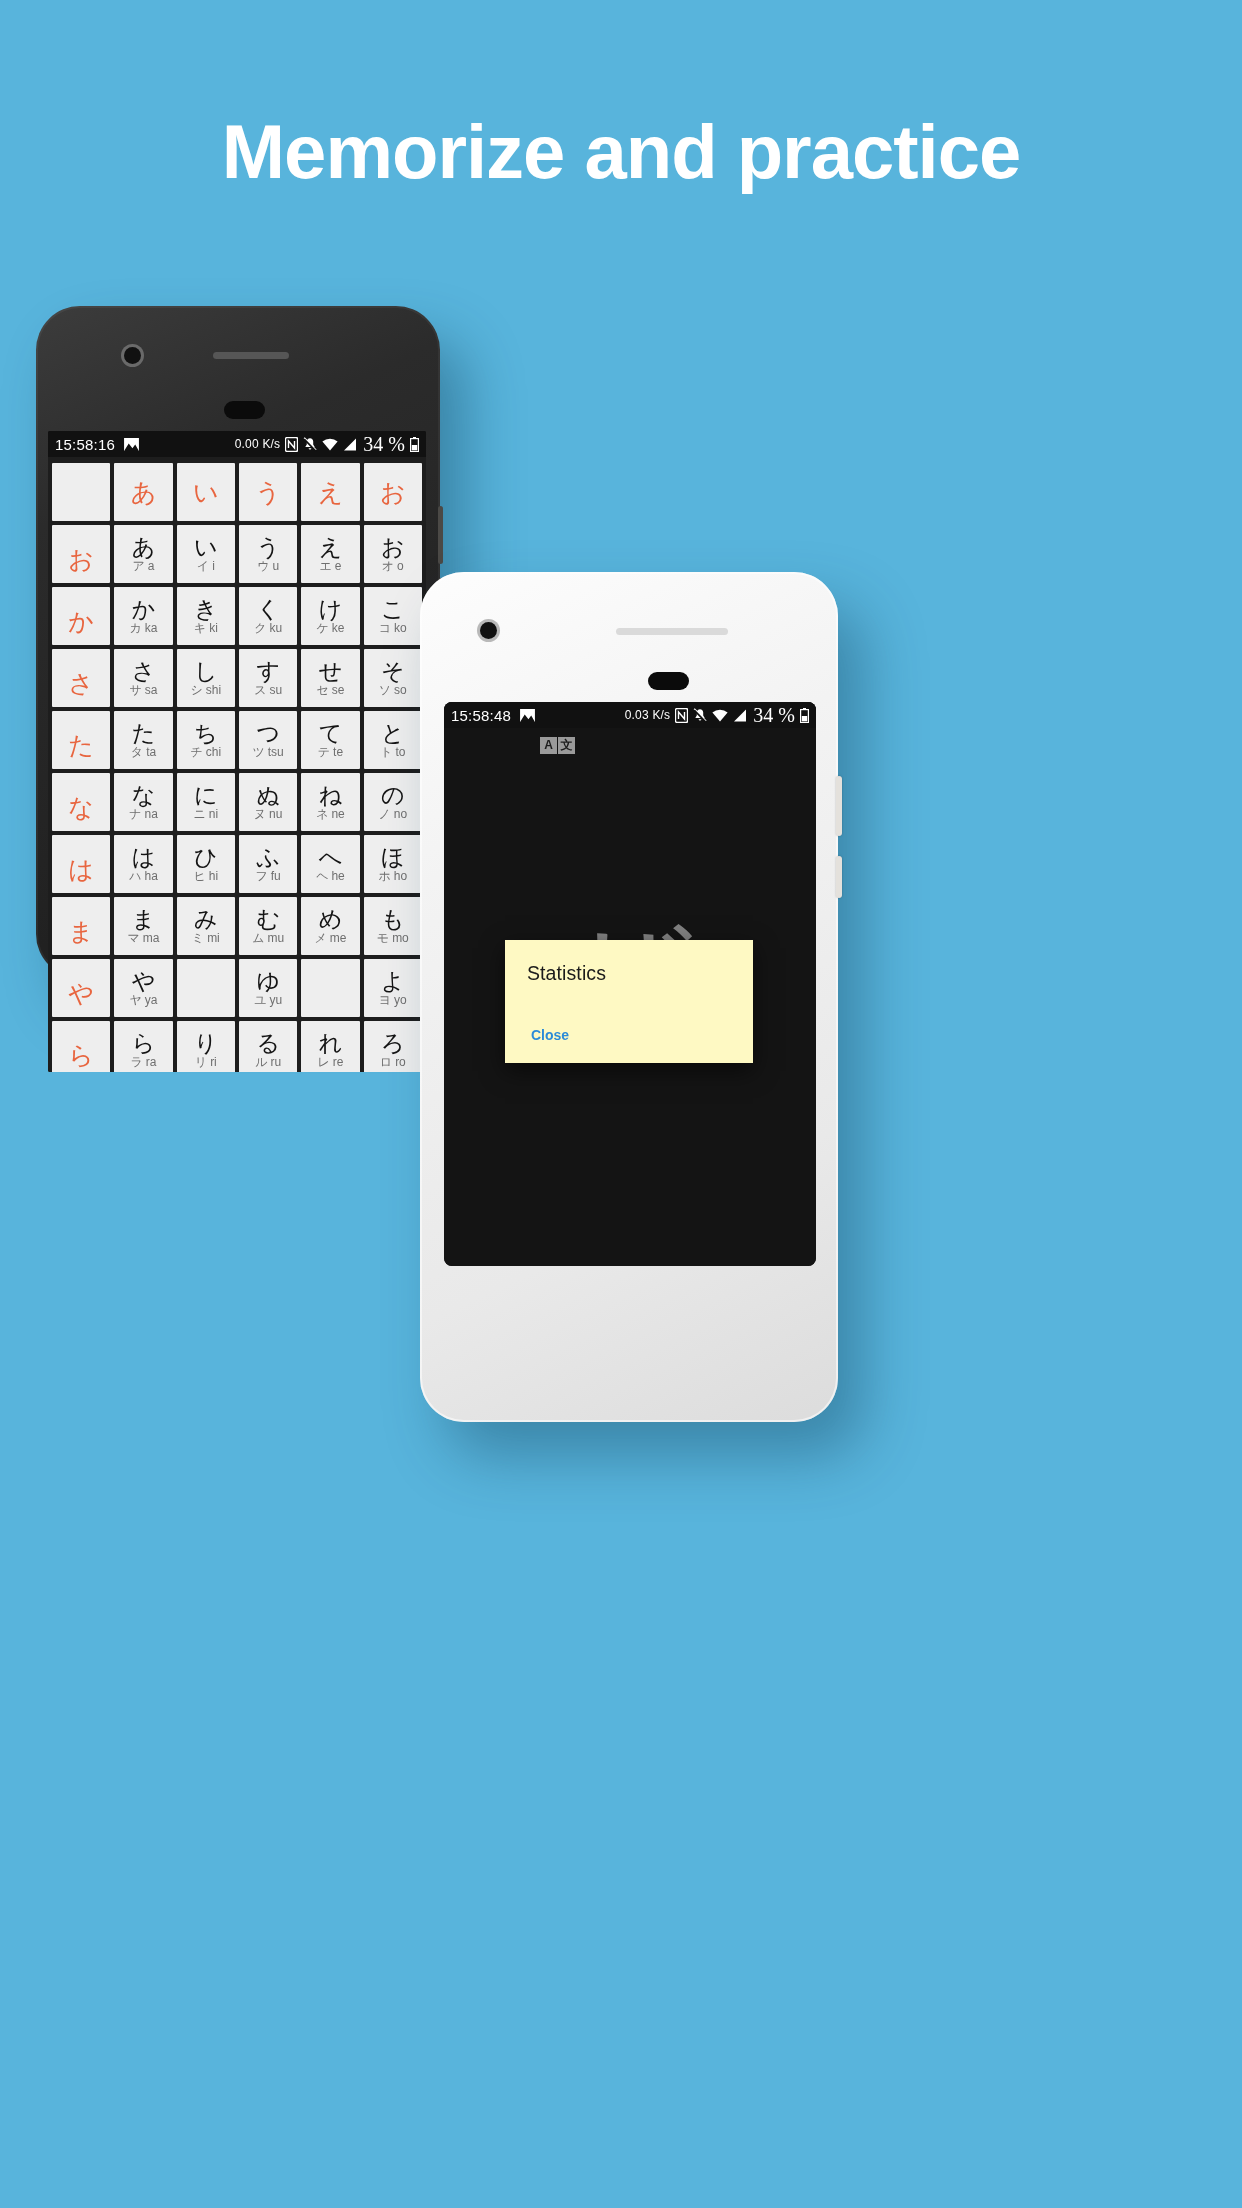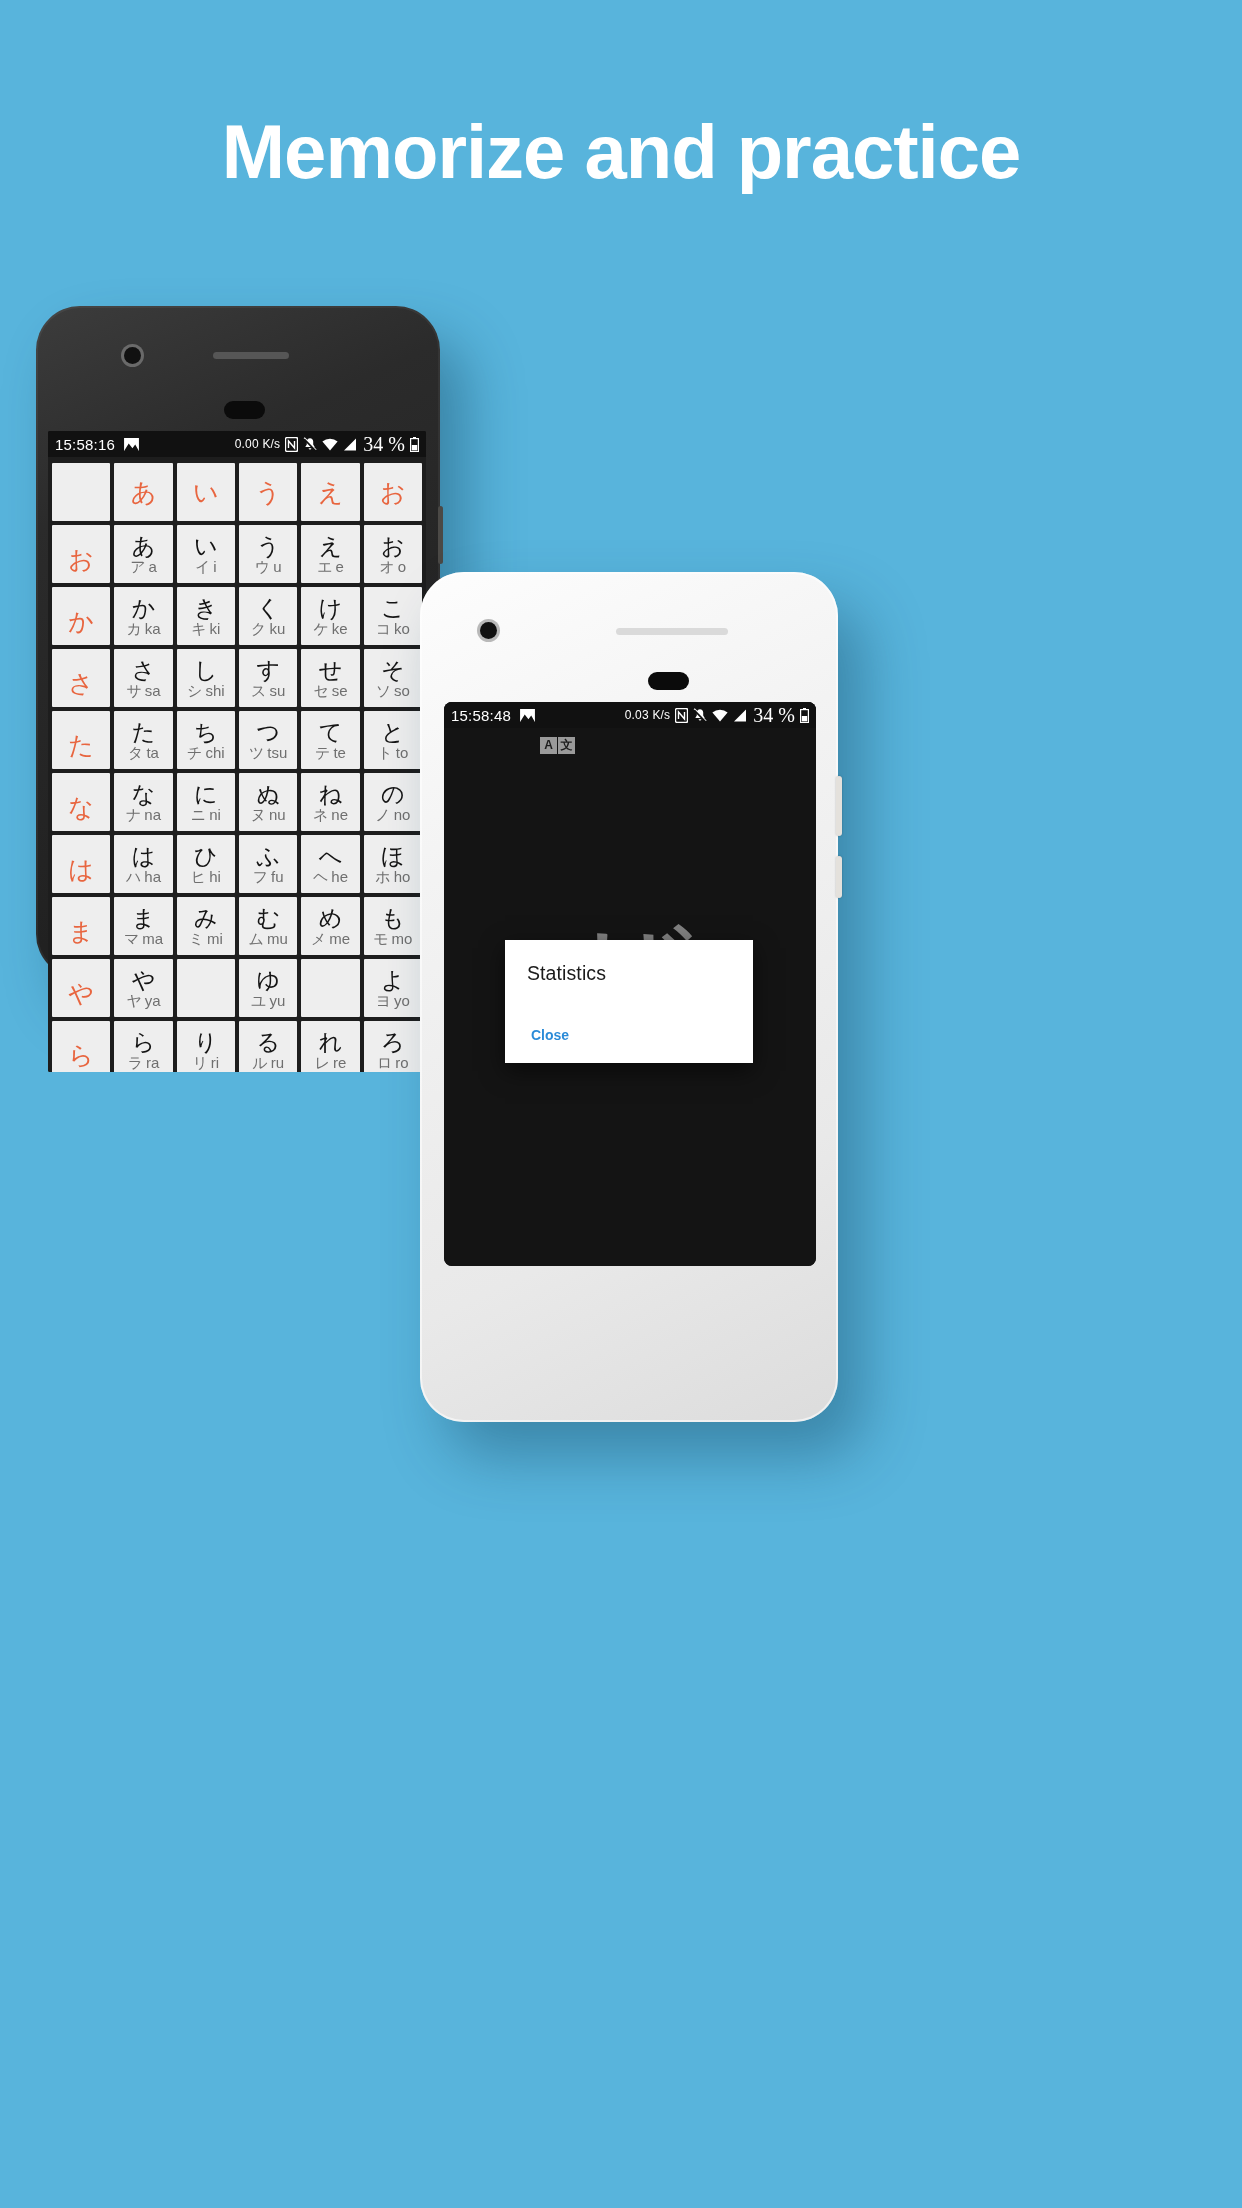--- a/index.html
+++ b/index.html
@@ -132,21 +132,21 @@
   }
   .cell-hira {
     display: block;
     font-size: 23px;
     color: #141414;
     line-height: 1.0;
     margin-bottom: 1px;
   }
   .cell-sub {
     display: block;
-    font-size: 15px;
+    font-size: 12px;
     color: #6f6f6f;
     line-height: 1.0;
   }
   .cell-sub .kata { margin-right: 3px; }
 
   
   .quiz-screen {
     position: absolute;
     inset: 0;
     background: #141414;
@@ -194,21 +194,21 @@
     font-size: 27px;
     color: #5c5c5c;
   }
 
   
   .dialog {
     position: absolute;
     left: 61px;
     top: 238px;
     width: 248px;
-    background: #ffffff;
+    background: #fef9c3;
     box-shadow: 0 8px 22px rgba(0,0,0,.55);
     padding: 22px 22px 10px 22px;
   }
   .dialog-title {
     font-size: 19.5px;
     color: #1b1b1b;
     margin-bottom: 19px;
     letter-spacing: .1px;
   }
   .dialog-line {

